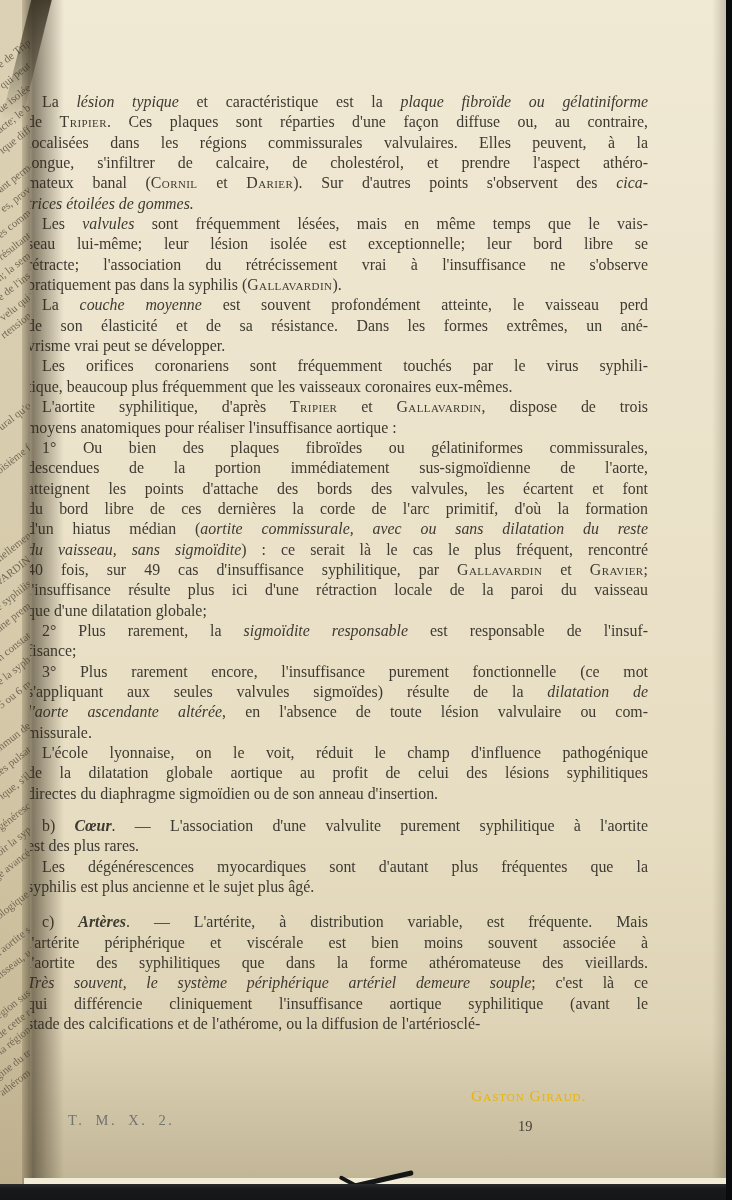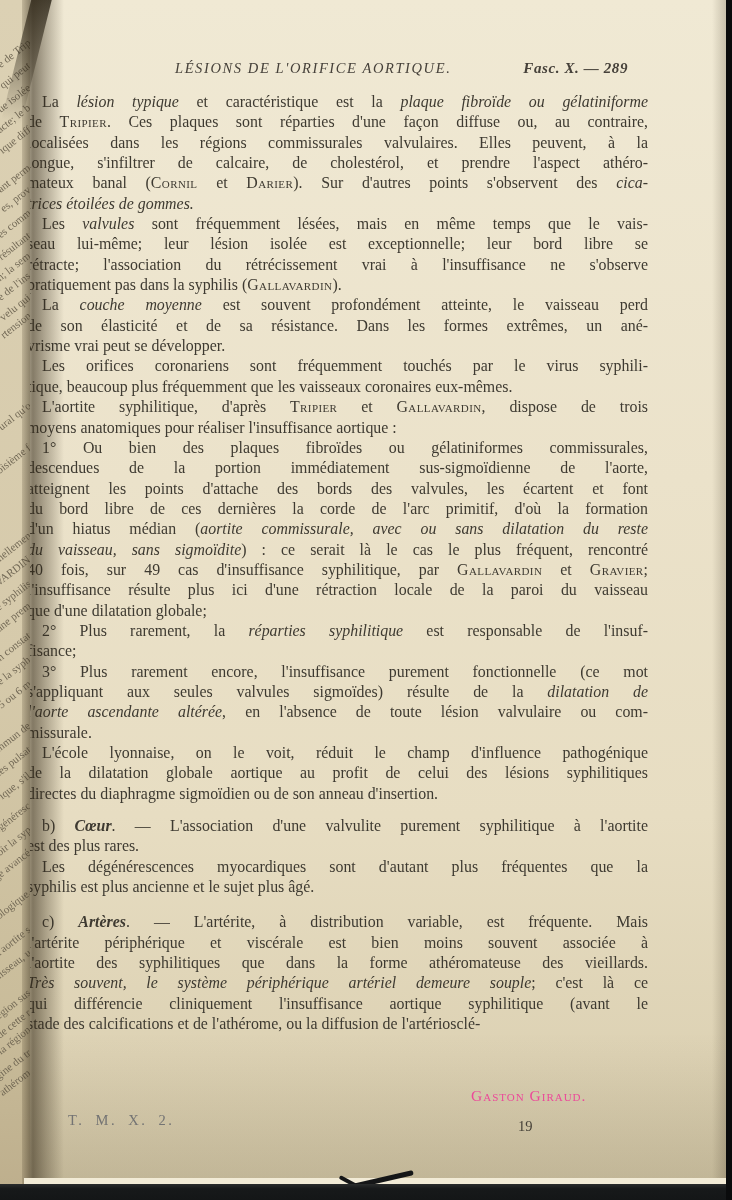--- a/index.html
+++ b/index.html
@@ -56,21 +56,21 @@
     font-size:15.9px; line-height:20.35px; color:#3e3a31;
   }
   .line{ text-align:justify; text-align-last:justify; }
   .line.first{ text-indent:15px; }
   .line.last{ text-align-last:left; }
   .s-i{ font-style:italic; }
   .s-sc{ font-variant:small-caps; letter-spacing:.4px;margin-top:46px; }
   .s-bi{ font-style:italic; font-weight:bold; }
   .signature{
     position:absolute; left:471px; top:1087px;
-    font-variant:small-caps; font-size:15.5px; letter-spacing:1px; color:#ec4899;
+    font-variant:small-caps; font-size:15.5px; letter-spacing:1px; color:#eab308;
   }
   .footleft{
     position:absolute; left:68px; top:1112px;
     font-size:14.5px; letter-spacing:2.5px; word-spacing:5px; color:#737373;
   }
   .pagenum{
     position:absolute; left:518px; top:1118px;
     font-size:14.5px; color:#454037;
   }
   
@@ -91,24 +91,20 @@
 </style>
 </head>
 <body>
 
 <div class="shot">
 
   <div class="page">
     <div class="shade"></div>
   </div>
 
-  <div class="header">
-    <span class="h-title">LÉSIONS DE L'ORIFICE AORTIQUE.</span>
-    <span class="h-fasc">Fasc. X. — 289</span>
-  </div>
 
   <div class="textblock" id="textblock">
       <div style="margin-top: 0px;">
         <div class="line first"><span>La </span><span class="s-i">lésion typique</span><span> et caractéristique est la </span><span class="s-i">plaque fibroïde ou gélatiniforme</span></div>
         <div class="line"><span>de </span><span class="s-sc">Tripier</span><span>. Ces plaques sont réparties d'une façon diffuse ou, au contraire,</span></div>
         <div class="line"><span>localisées dans les régions commissurales valvulaires. Elles peuvent, à la</span></div>
         <div class="line"><span>longue, s'infiltrer de calcaire, de cholestérol, et prendre l'aspect athéro-</span></div>
         <div class="line"><span>mateux banal (</span><span class="s-sc">Cornil</span><span> et </span><span class="s-sc">Darier</span><span>). Sur d'autres points s'observent des </span><span class="s-i">cica-</span></div>
         <div class="line last"><span class="s-i">trices étoilées de gommes.</span></div>
       </div>
@@ -136,21 +132,21 @@
         <div class="line"><span>descendues de la portion immédiatement sus-sigmoïdienne de l'aorte,</span></div>
         <div class="line"><span>atteignent les points d'attache des bords des valvules, les écartent et font</span></div>
         <div class="line"><span>du bord libre de ces dernières la corde de l'arc primitif, d'où la formation</span></div>
         <div class="line"><span>d'un hiatus médian (</span><span class="s-i">aortite commissurale, avec ou sans dilatation du reste</span></div>
         <div class="line"><span class="s-i">du vaisseau, sans sigmoïdite</span><span>) : ce serait là le cas le plus fréquent, rencontré</span></div>
         <div class="line"><span>40 fois, sur 49 cas d'insuffisance syphilitique, par </span><span class="s-sc">Gallavardin</span><span> et </span><span class="s-sc">Gravier</span><span>;</span></div>
         <div class="line"><span>l'insuffisance résulte plus ici d'une rétraction locale de la paroi du vaisseau</span></div>
         <div class="line last"><span>que d'une dilatation globale;</span></div>
       </div>
       <div style="margin-top: 0px;">
-        <div class="line first"><span>2° Plus rarement, la </span><span class="s-i">réparties syphilitique</span><span> est responsable de l'insuf-</span></div>
+        <div class="line first"><span>2° Plus rarement, la </span><span class="s-i">sigmoïdite responsable</span><span> est responsable de l'insuf-</span></div>
         <div class="line last"><span>fisance;</span></div>
       </div>
       <div style="margin-top: 0px;">
         <div class="line first"><span>3° Plus rarement encore, l'insuffisance purement fonctionnelle (ce mot</span></div>
         <div class="line"><span>s'appliquant aux seules valvules sigmoïdes) résulte de la </span><span class="s-i">dilatation de</span></div>
         <div class="line"><span class="s-i">l'aorte ascendante altérée</span><span>, en l'absence de toute lésion valvulaire ou com-</span></div>
         <div class="line last"><span>missurale.</span></div>
       </div>
       <div style="margin-top: 0px;">
         <div class="line first"><span>L'école lyonnaise, on le voit, réduit le champ d'influence pathogénique</span></div>

